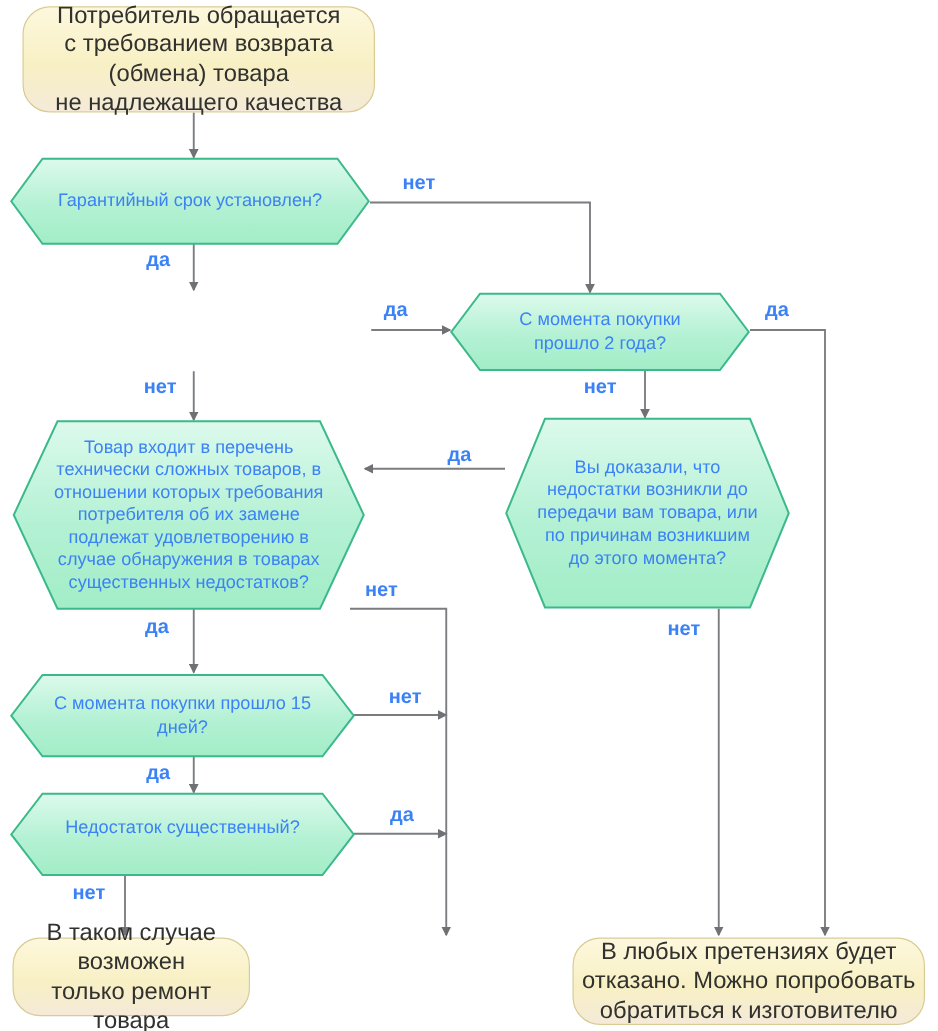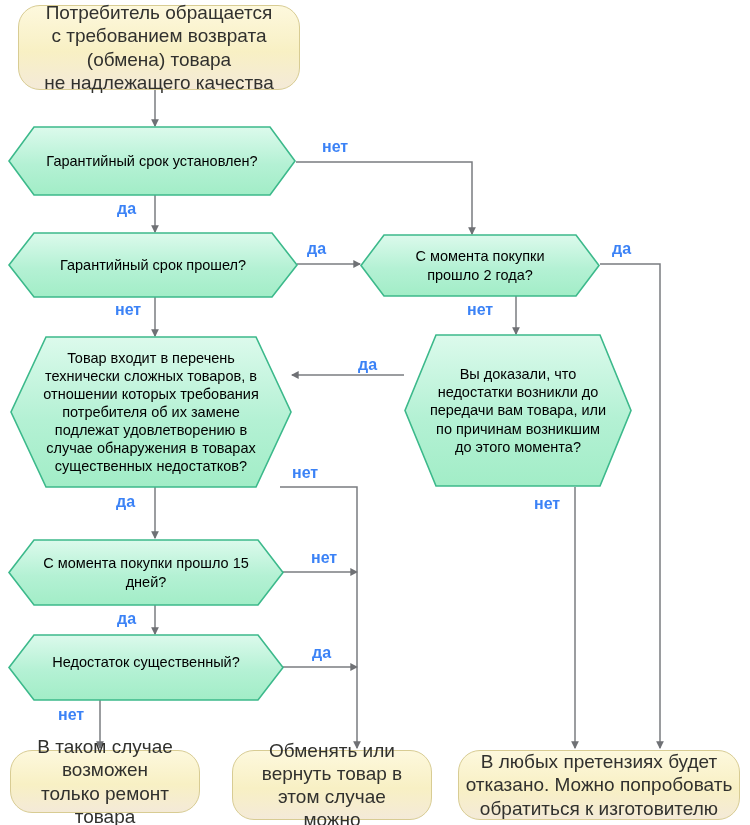--- a/index.html
+++ b/index.html
@@ -64,21 +64,21 @@
     position: absolute;
     left: 0;
     top: 0;
     width: 100%;
     height: 100%;
     display: flex;
     align-items: center;
     justify-content: center;
     text-align: center;
     font-size: 14.5px;
-    color: #000000;
+    color: #3b82f6;
     line-height: 1.25;
     white-space: pre-line;
     box-sizing: border-box;
   }
   .edge-label {
     position: absolute;
     font-size: 16px;
     font-weight: bold;
     color: #3b82f6;
     white-space: nowrap;
@@ -139,45 +139,34 @@
     <span class="node-text">Потребитель обращается
 с требованием возврата (обмена) товара
 не надлежащего качества</span>
   </div>
 
   <div class="node term" style="left:10px; top:750px; width:190px; height:63px;">
     <span class="node-text">В таком случае возможен
 только ремонт товара</span>
   </div>
 
-  <div class="node term" style="left:232px; top:750px; width:200px; height:70px;">
-    <span class="node-text">Обменять или
-вернуть товар в этом случае
-можно</span>
-  </div>
 
   <div class="node term" style="left:458px; top:750px; width:282px; height:70px;">
     <span class="node-text">В любых претензиях будет
 отказано. Можно попробовать
 обратиться к изготовителю</span>
   </div>
 
   <div class="hexwrap" style="left:8px; top:126px; width:288px; height:70px;">
     <svg class="hex-svg" width="288" height="70" viewBox="0 0 288 70">
       <polygon points="26,1 262,1 287,35 262,69 26,69 1,35" fill="url(#hexgrad)" stroke="#3cb98b" stroke-width="1.6"></polygon>
     </svg>
     <div class="hex-label">Гарантийный срок установлен?</div>
   </div>
 
-  <div class="hexwrap" style="left:8px; top:232px; width:290px; height:66px;">
-    <svg class="hex-svg" width="290" height="66" viewBox="0 0 290 66">
-      <polygon points="26,1 264,1 289,33 264,65 26,65 1,33" fill="url(#hexgrad)" stroke="#3cb98b" stroke-width="1.6"></polygon>
-    </svg>
-    <div class="hex-label">Гарантийный срок прошел?</div>
-  </div>
 
   <div class="hexwrap" style="left:360px; top:234px; width:240px; height:63px;">
     <svg class="hex-svg" width="240" height="63" viewBox="0 0 240 63">
       <polygon points="24,1 216,1 239,31.5 216,62 24,62 1,31.5" fill="url(#hexgrad)" stroke="#3cb98b" stroke-width="1.6"></polygon>
     </svg>
     <div class="hex-label">С момента покупки
 прошло 2 года?</div>
   </div>
 
   <div class="hexwrap" style="left:10px; top:336px; width:282px; height:152px;">

